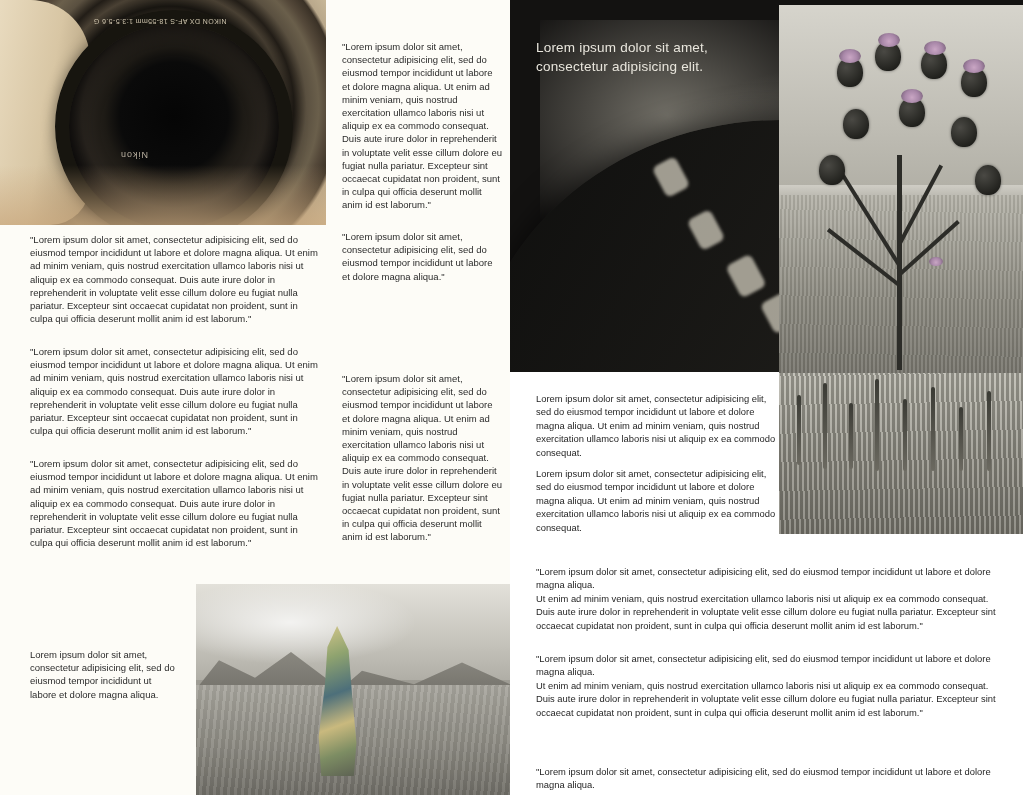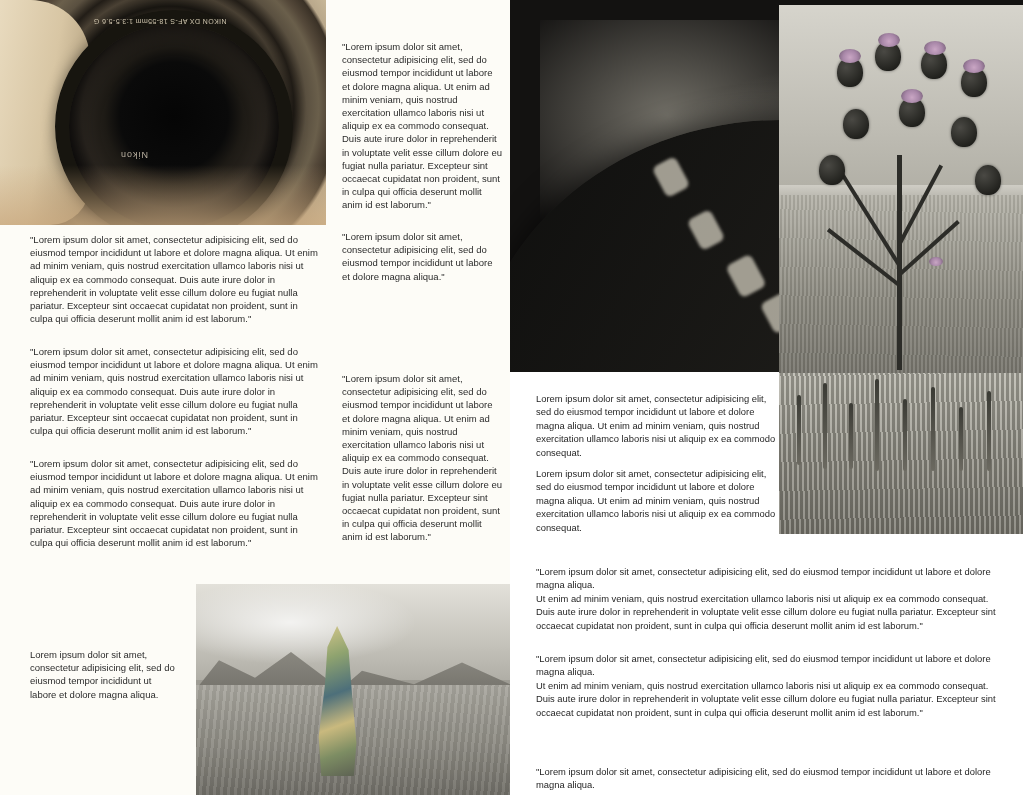--- a/index.html
+++ b/index.html
@@ -236,20 +236,22 @@
   <div class="panel-right"></div>
 
   <div class="hero-dark">
     <div class="glow"></div>
     <div class="arc"></div>
     <div class="blur-shape" style="left:148px; top:160px; width:26px; height:34px;"></div>
     <div class="blur-shape" style="left:183px; top:213px; width:26px; height:34px;"></div>
     <div class="blur-shape" style="left:222px; top:258px; width:28px; height:36px;"></div>
     <div class="blur-shape" style="left:256px; top:296px; width:28px; height:34px;"></div>
   </div>
+  <div class="hero-title" style="white-space: pre-line;">Lorem ipsum dolor sit amet,
+consectetur adipisicing elit.</div>
 
   <div class="img" id="img-camera">
     <div class="hand-left"></div>
     <div class="lens-ring"></div>
     <div class="lens-text">NIKON DX AF-S 18-55mm 1:3.5-5.6 G</div>
     <div class="lens-brand">Nikon</div>
     <div class="hand-bottom"></div>
   </div>
 
   <div class="img" id="img-thistle">

